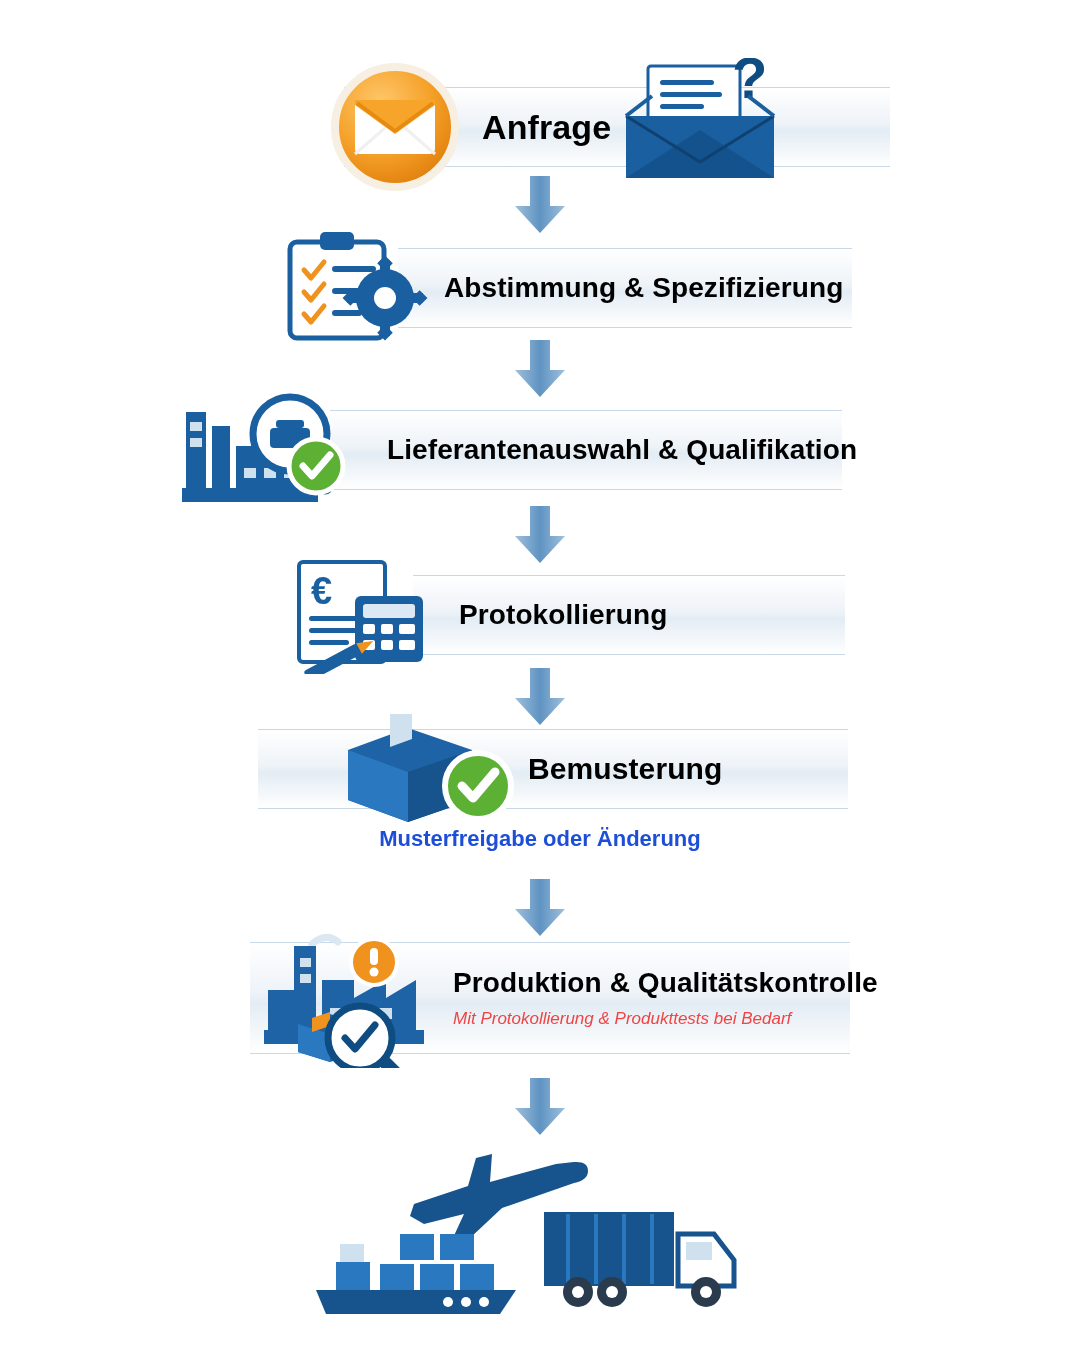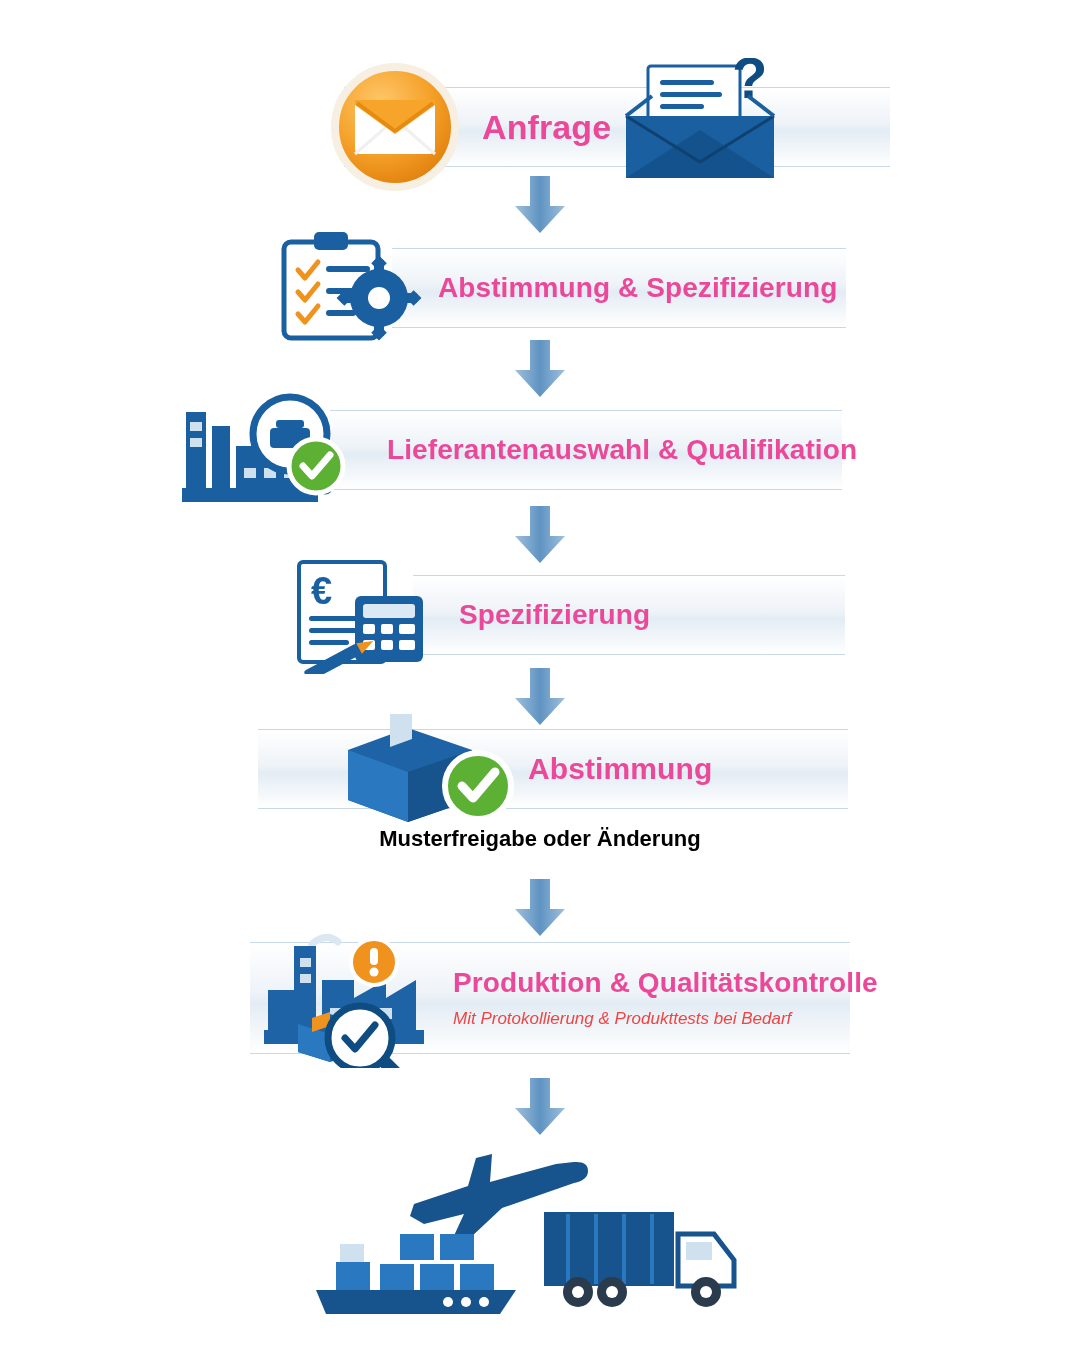--- a/index.html
+++ b/index.html
@@ -35,21 +35,21 @@
     transform: translateY(-50%);
     height: 78px;
     background: linear-gradient(180deg, #ffffff 0%, #eef3f8 45%, #e3ecf4 55%, #ffffff 100%);
     border-top: 1px solid #c9d8e6;
     border-bottom: 1px solid #c9d8e6;
     z-index: 0;
   }
   .step-label {
     position: relative;
     z-index: 3;
-    color: #ec4899;
+    color: #000000;
     font-weight: bold;
     letter-spacing: .1px;
     white-space: nowrap;
   }
   .sub-label {
     position: relative;
     z-index: 3;
     color: #ef4444;
     font-style: italic;
     white-space: nowrap;
@@ -66,21 +66,21 @@
     left: 50%;
     transform: translateX(-50%);
     z-index: 2;
   }
 
   
   .mid-caption {
     position: absolute;
     width: 100%;
     text-align: center;
-    color: #000000;
+    color: #1d4ed8;
     font-weight: bold;
     font-size: 22px;
     z-index: 3;
   }
 </style>
 </head>
 <body>
 
 <div class="flow">
 
@@ -134,21 +134,21 @@
         <linearGradient id="arG" x1="0" y1="0" x2="1" y2="0">
           <stop offset="0%" stop-color="#9fc0dc"></stop>
           <stop offset="50%" stop-color="#5f93c2"></stop>
           <stop offset="100%" stop-color="#9fc0dc"></stop>
         </linearGradient>
       </defs>
       <path d="M17 0 H37 V30 H52 L27 57 L2 30 H17 Z" fill="url(#arG)"></path>
     </svg>
   </span>
 
-  <div class="step" style="left:276px; top:228px; width:570px; height:120px;">
+  <div class="step" style="left:282px; top:228px; width:570px; height:120px;">
     <div class="band" style="left:116px; right:0;"></div>
 
     <span class="icon-wrap" style="width:150px;height:120px;">
       <svg width="150" height="120" viewBox="0 0 150 120">
         <rect x="8" y="14" width="94" height="96" rx="7" fill="#ffffff" stroke="#1a5fa0" stroke-width="5"></rect>
         <rect x="38" y="4" width="34" height="18" rx="5" fill="#1a5fa0"></rect>
         <g>
           <path d="M22 42 l7 8 l13 -16" stroke="#f0921e" stroke-width="5" fill="none" stroke-linecap="round" stroke-linejoin="round"></path>
           <rect x="50" y="38" width="44" height="6" rx="3" fill="#1a5fa0"></rect>
           <path d="M22 64 l7 8 l13 -16" stroke="#f0921e" stroke-width="5" fill="none" stroke-linecap="round" stroke-linejoin="round"></path>
@@ -249,21 +249,21 @@
           <rect x="114" y="84" width="16" height="10" rx="2"></rect>
         </g>
 
         <g transform="rotate(-28 60 100)">
           <rect x="16" y="94" width="60" height="12" rx="3" fill="#1a5fa0"></rect>
           <path d="M76 94 L92 100 L76 106 Z" fill="#f0921e"></path>
         </g>
       </svg>
     </span>
 
-    <span class="step-label" style="font-size:28px; margin-left:14px;">Spezifizierung</span>
+    <span class="step-label" style="font-size:28px; margin-left:14px;">Protokollierung</span>
   </div>
 
   <span class="arrow" style="top:668px;">
     <svg width="54" height="58" viewBox="0 0 54 58">
       <path d="M17 0 H37 V30 H52 L27 57 L2 30 H17 Z" fill="url(#arG)"></path>
     </svg>
   </span>
 
   <div class="step" style="left:258px; top:714px; width:590px; height:110px;">
     <div class="band" style="left:0; right:0;"></div>
@@ -274,21 +274,21 @@
         <path d="M16 36 L76 14 L140 36 L140 86 L76 108 L16 86 Z" fill="#1d63a5"></path>
         <path d="M16 36 L76 58 L76 108 L16 86 Z" fill="#2a78c0"></path>
         <path d="M76 58 L140 36 L140 86 L76 108 Z" fill="#17538c"></path>
         <rect x="58" y="20" width="22" height="34" fill="#cfe0ef" transform="skewY(-20)"></rect>
 
         <circle cx="146" cy="72" r="33" fill="#5cb034" stroke="#ffffff" stroke-width="6"></circle>
         <path d="M130 72 l11 12 l22 -26" stroke="#ffffff" stroke-width="9" fill="none" stroke-linecap="round" stroke-linejoin="round"></path>
       </svg>
     </span>
 
-    <span class="step-label" style="font-size:30px; margin-left:6px;">Abstimmung</span>
+    <span class="step-label" style="font-size:30px; margin-left:6px;">Bemusterung</span>
   </div>
 
   <div class="mid-caption" style="top:826px;">Musterfreigabe oder Änderung</div>
 
   <span class="arrow" style="top:878px;">
     <svg width="54" height="60" viewBox="0 0 54 58">
       <path d="M17 0 H37 V30 H52 L27 57 L2 30 H17 Z" fill="url(#arG)"></path>
     </svg>
   </span>
 

